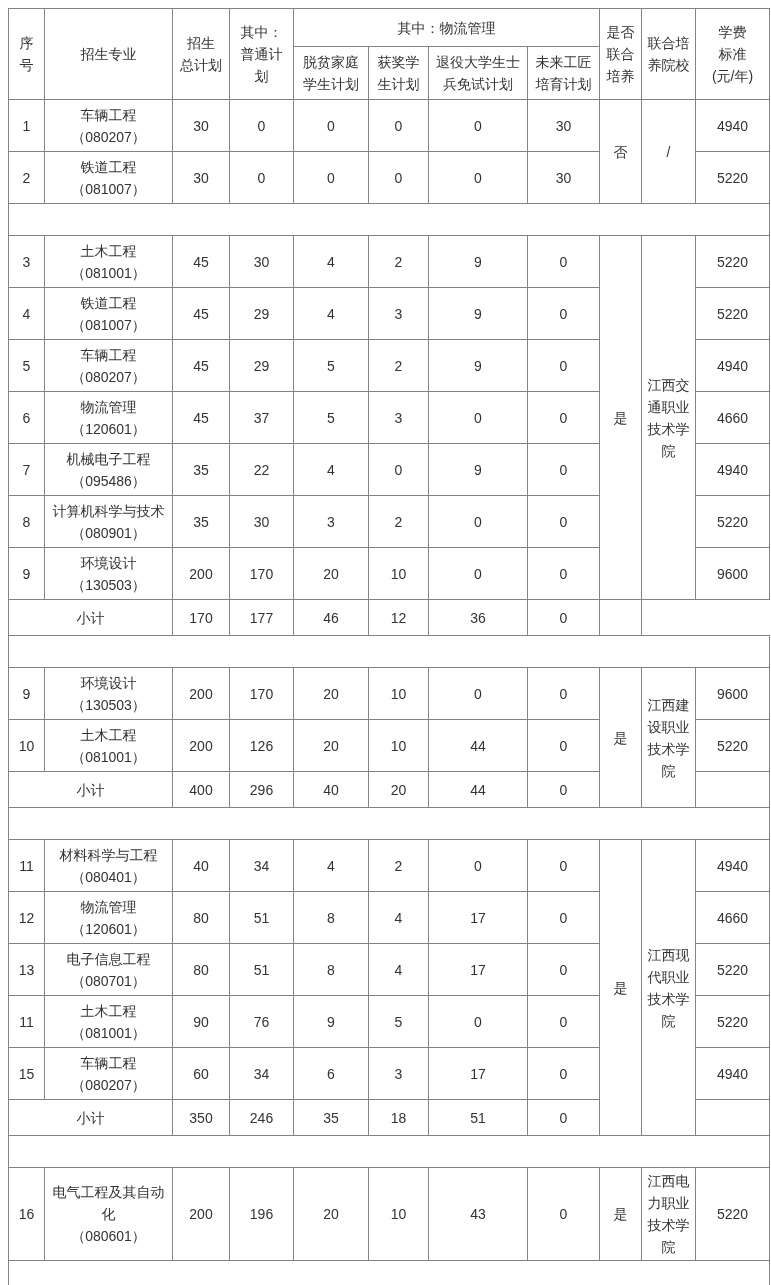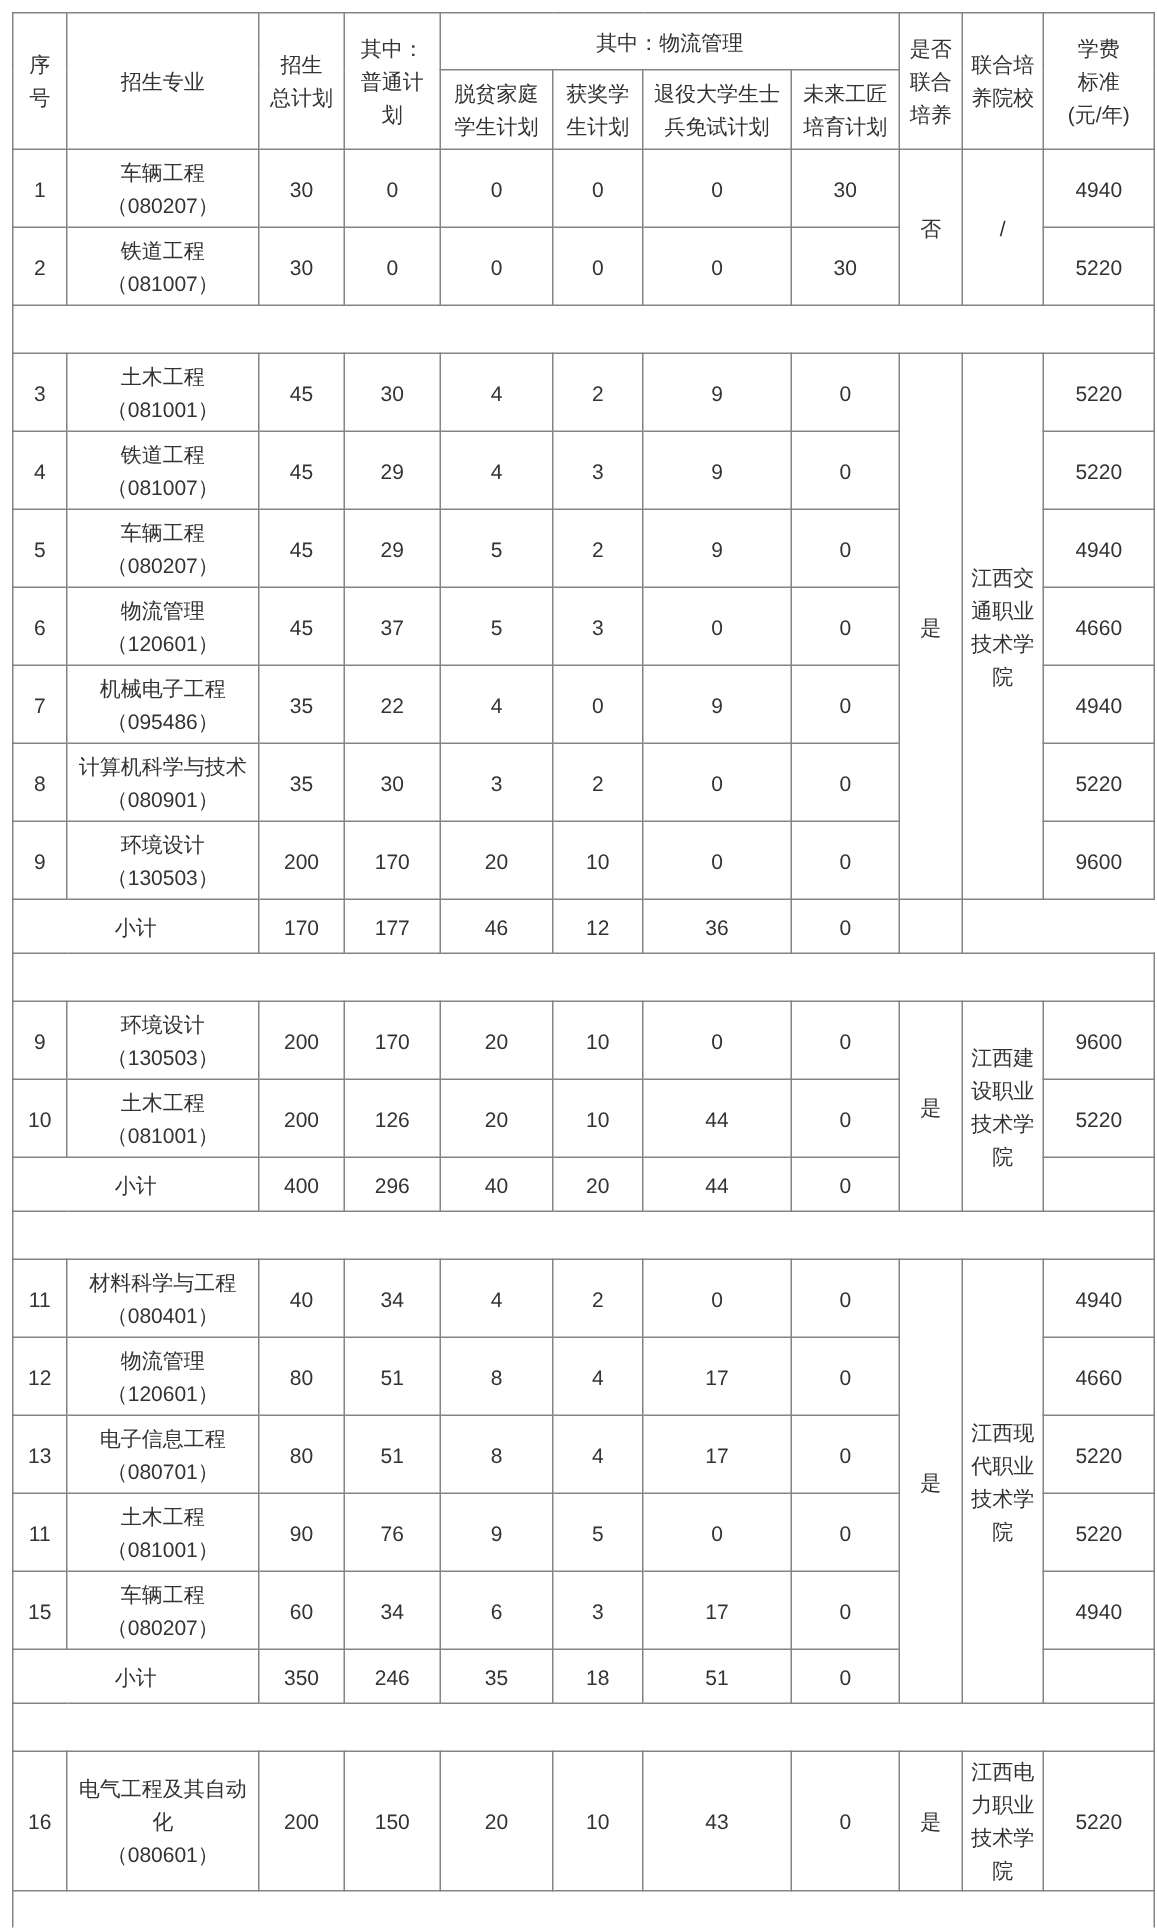--- a/index.html
+++ b/index.html
@@ -346,21 +346,21 @@
         <td colspan="11"></td>
       </tr>
 
   <tr class="r16">
     <td>16</td>
     <td>
           <div>电气工程及其自动化</div>
           <div>（080601）</div>
         </td>
     <td>200</td>
-    <td>150</td>
+    <td>196</td>
     <td>20</td>
     <td>10</td>
     <td>43</td>
     <td>0</td>
     <td>是</td>
     <td class="school">江西电力职业技术学院</td>
     <td>5220</td>
   </tr>
 
   <tr class="g">

